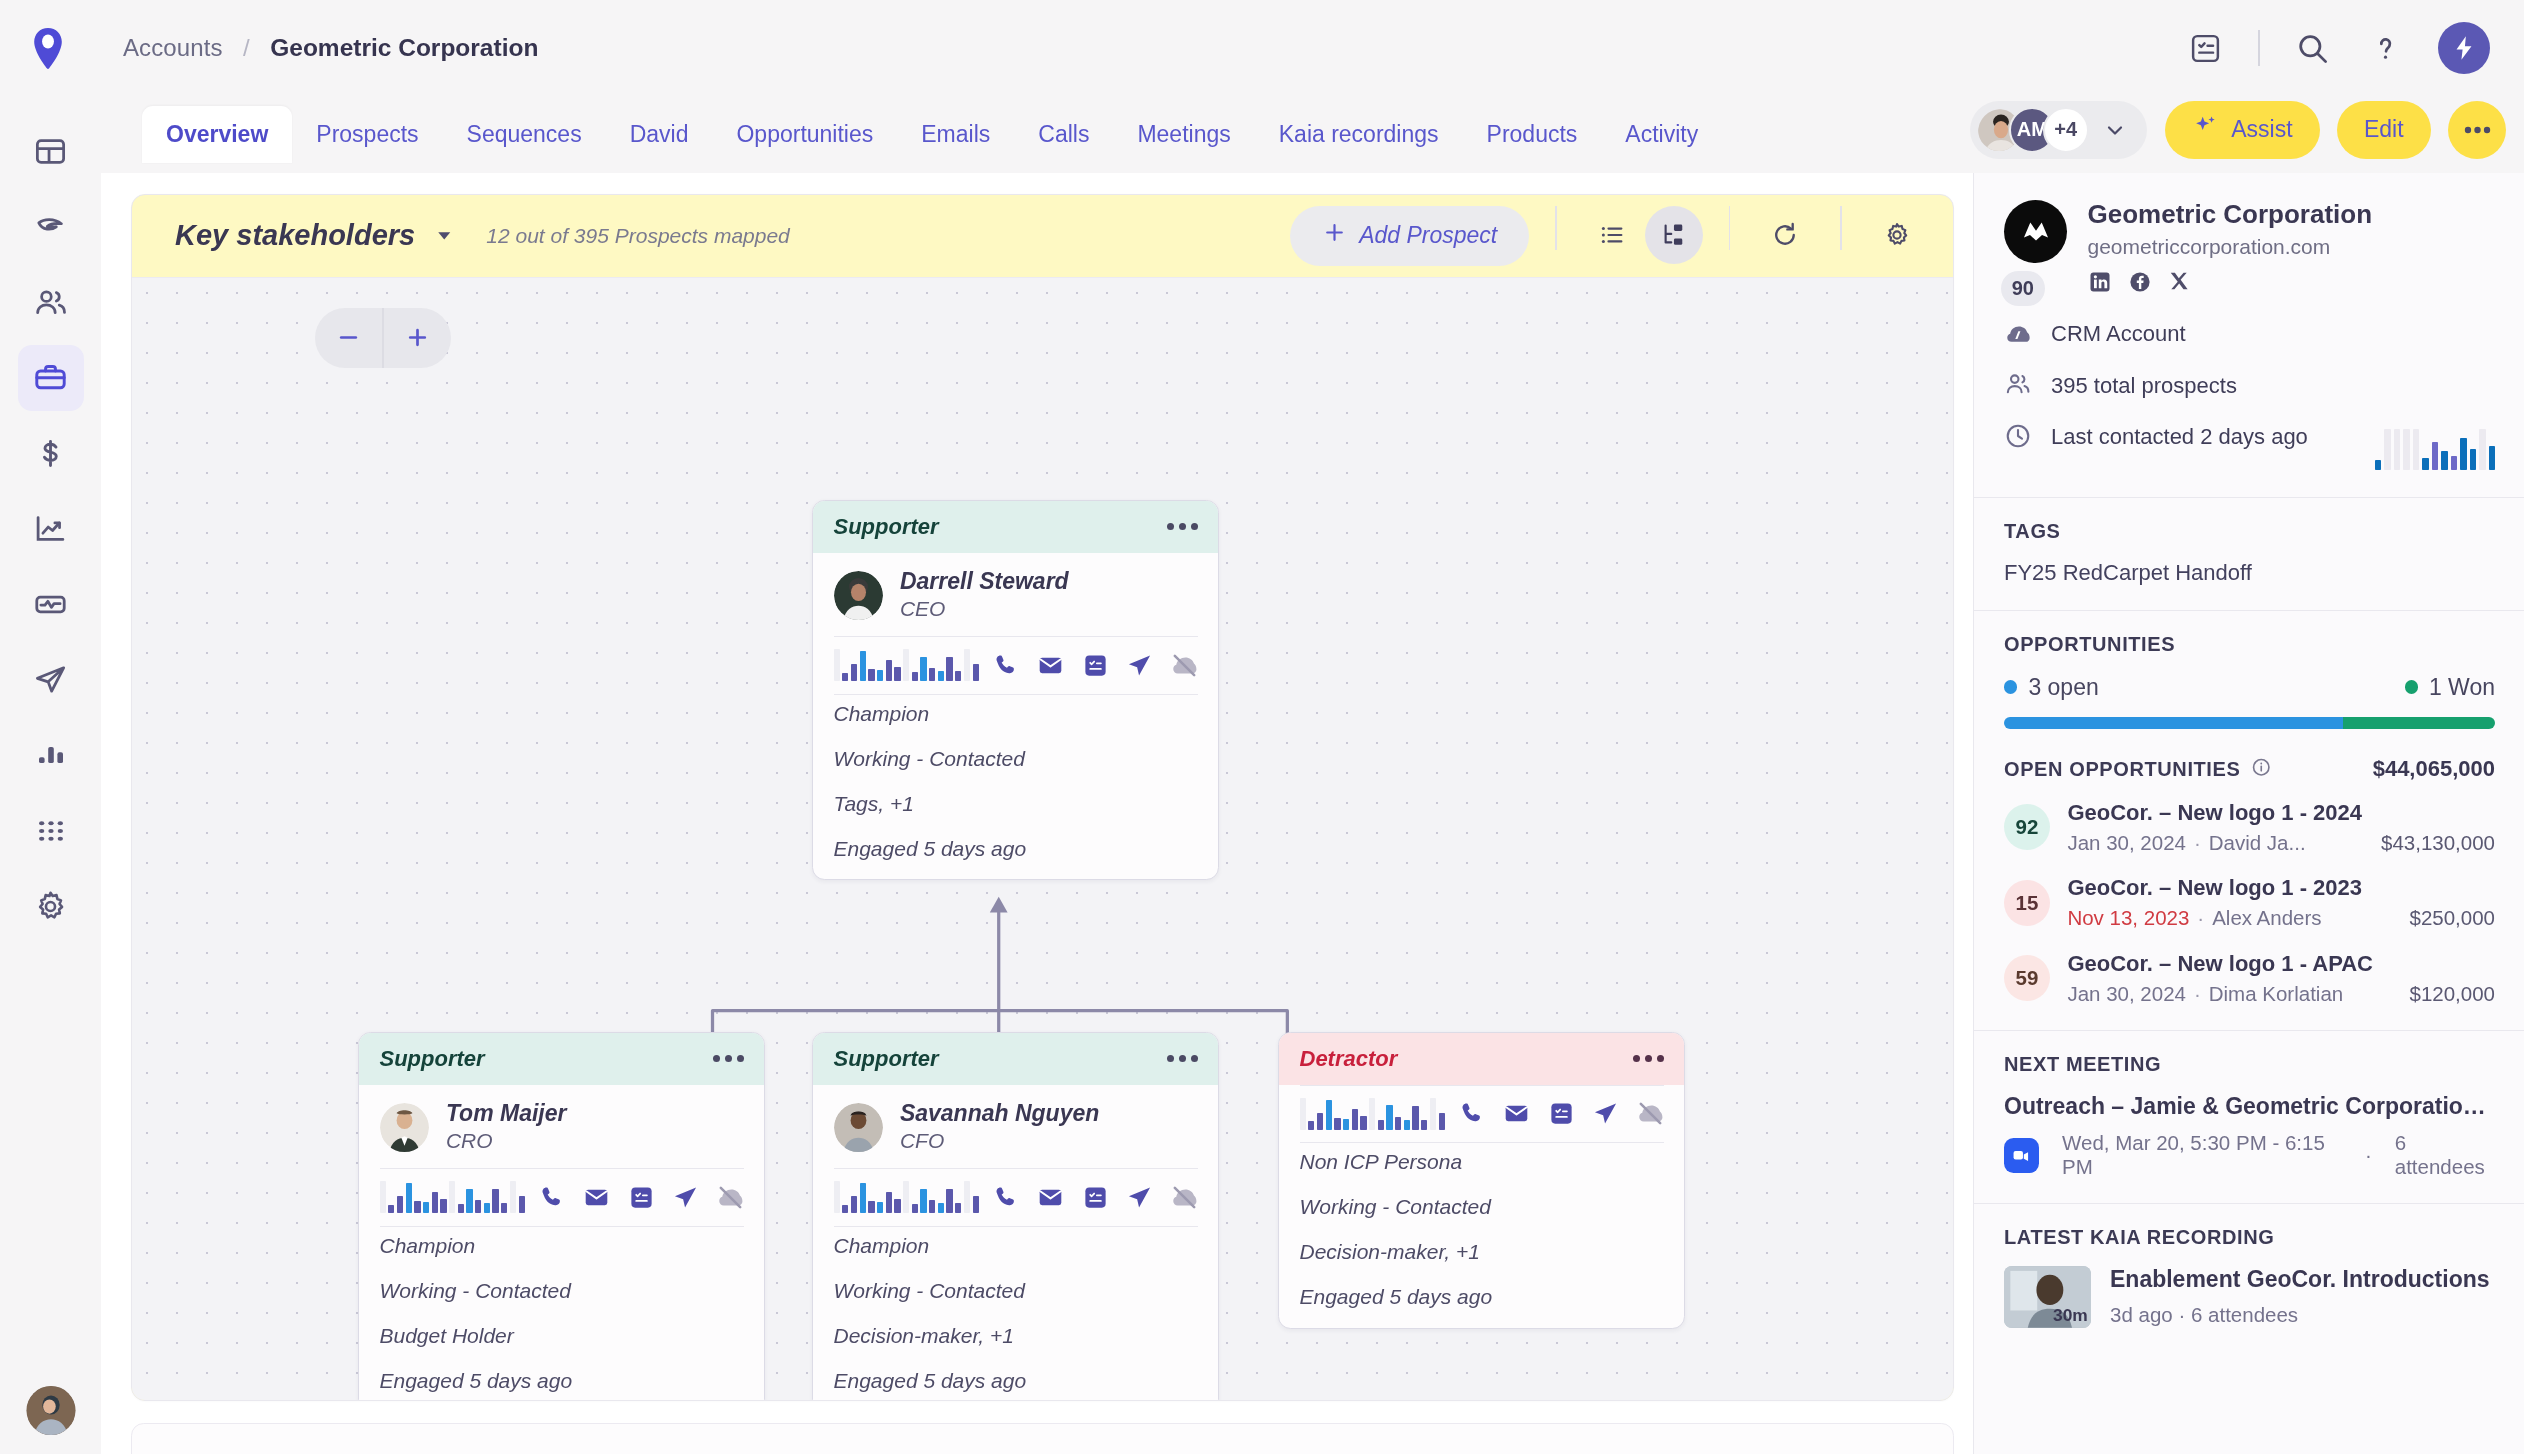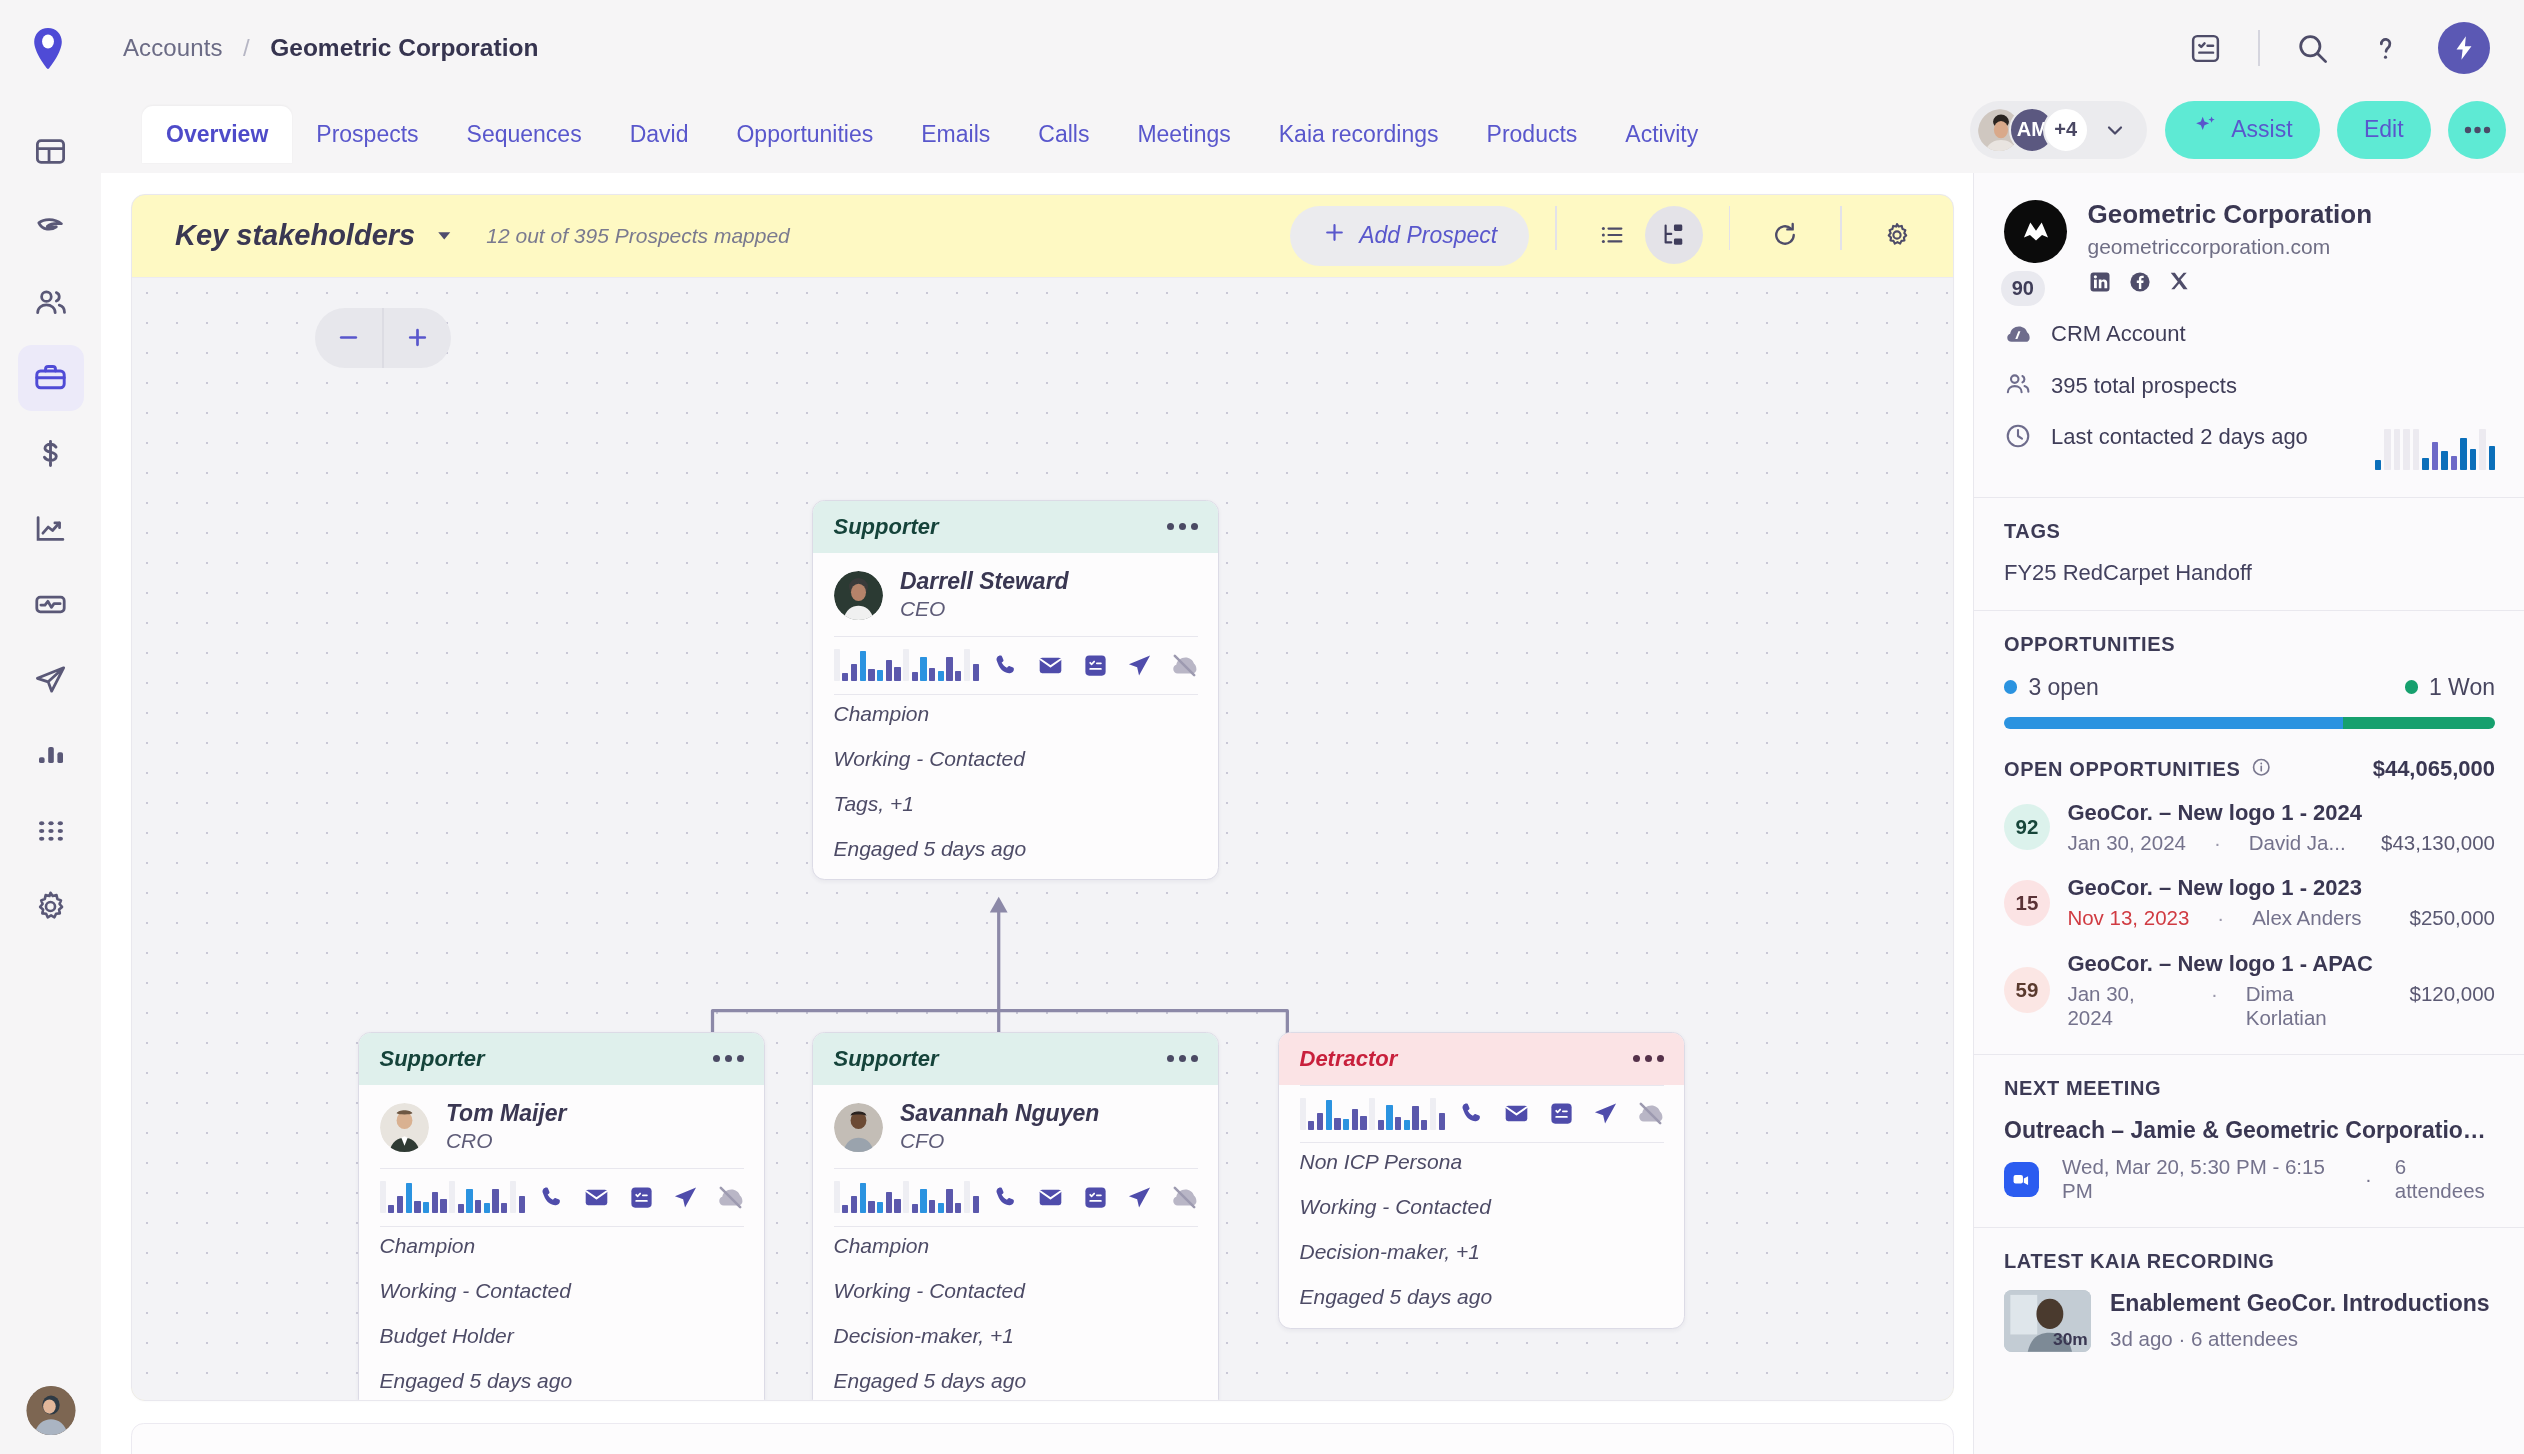--- a/index.html
+++ b/index.html
@@ -72,21 +72,21 @@
   }
   .ag-av { width: 46px; height: 46px; border-radius: 50%; border: 2.4px solid #ebebee; overflow:hidden; }
   .ag-av:nth-child(2) { margin-left: -12.6px; }
   .ag-av.initials { background:#5b5880; color:#fff; display:flex; align-items:center; justify-content:center; font-size:20px; font-weight:700; border:2.4px solid #ebebee; }
   .ag-more {
     width: 46px; height: 46px; border-radius: 50%; background:#fff; margin-left:-12.6px;
     display:flex; align-items:center; justify-content:center; font-size:20px; color:#4a4864; font-weight:600; border:2.4px solid #ebebee;
   }
   .ag-chev { padding: 0 12.6px 0 14px; color:#4b4a68; display:flex; align-items:center; }
   .pill-btn {
-    height: 58px; border-radius: 32px; background:#5eead4; display:flex; align-items:center;
+    height: 58px; border-radius: 32px; background:#fde047; display:flex; align-items:center;
     padding: 0 27px; gap: 12.6px; font-size: 23px; color:#5957cc; cursor:pointer; white-space:nowrap;
   }
   .pill-btn.icon-only { width: 58px; padding: 0; justify-content:center; }
 
   
   .content {
     flex: 1; display: flex; min-height: 0; background: #ffffff;
     border-radius: 0; position: relative;
   }
   .canvas-wrap { flex: 1; min-width: 0; padding: 20.5px 19px 0 30px; display:flex; flex-direction:column; min-height: 0; }
@@ -195,21 +195,21 @@
   .dot { width: 13.4px; height: 13.4px; border-radius: 50%; display:block; }
   .opp-bar { height: 12.6px; border-radius: 8px; overflow:hidden; display:flex; }
   .opp-row-head { display:flex; align-items:center; gap: 11px; margin: 27px 0 17.4px 0; }
   .opp-row-head .lbl { font-size: 20px; font-weight:700; color:#3c3a55; letter-spacing:0.6px; }
   .opp-row-head .amt { margin-left:auto; font-size: 22px; font-weight:700; color:#3a3752; }
   .opp-item { display:flex; align-items:center; gap: 17.4px; margin-bottom: 20.5px; }
   .opp-item:last-child { margin-bottom: 0; }
   .opp-score { width: 46px; height: 46px; border-radius:50%; flex:0 0 46px; display:flex; align-items:center; justify-content:center; font-size:20.5px; font-weight:700; }
   .opp-body { flex:1; min-width:0; }
   .opp-name { font-size: 22px; font-weight:700; color:#3a3752; white-space:nowrap; overflow:hidden; text-overflow:ellipsis; line-height:1.2; }
-  .opp-sub { display:flex; align-items:baseline; margin-top: 4.7px; gap: 20px; }
+  .opp-sub { display:flex; align-items:baseline; margin-top: 4.7px; }
   .opp-date { font-size: 20.5px; color:#74728c; }
   .opp-date.overdue { color:#d03b42; }
   .opp-owner { font-size: 20.5px; color:#74728c; }
   .opp-dotsep { font-size: 20.5px; color:#9a98ab; margin: 0 8px; }
   .opp-amt { margin-left:auto; font-size: 20.5px; color:#5a5872; white-space:nowrap; padding-left: 12.6px; }
   .meet-title { font-size: 23px; font-weight:700; color:#3a3752; white-space:nowrap; overflow:hidden; text-overflow:ellipsis; }
   .meet-sub { display:flex; align-items:center; gap: 23px; margin-top: 11px; }
   .zoom-badge { width:35px; height:35px; border-radius:9.5px; background:#2b5cf0; display:flex; align-items:center; justify-content:center; flex:0 0 35px; }
   .meet-meta { font-size: 20.5px; color:#74728c; }
   .kaia-row { display:flex; gap: 19px; align-items:flex-start; }

